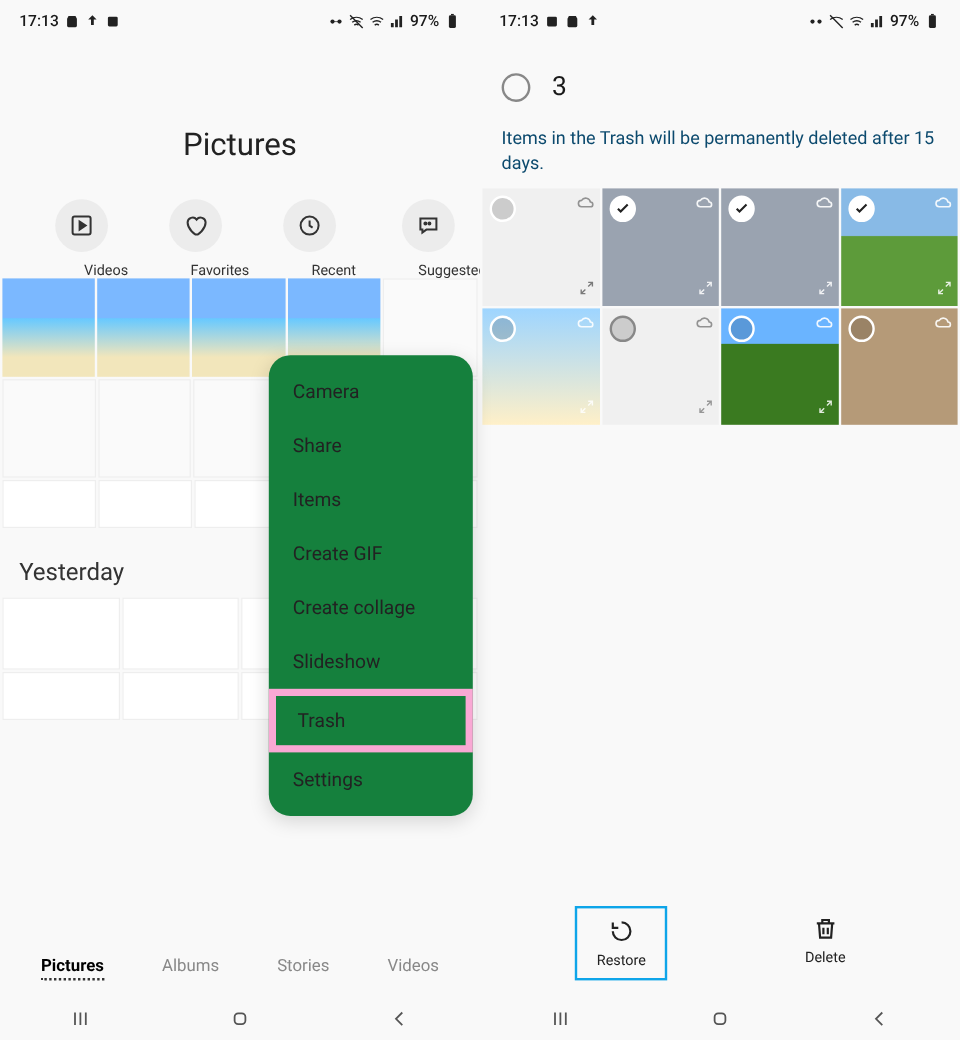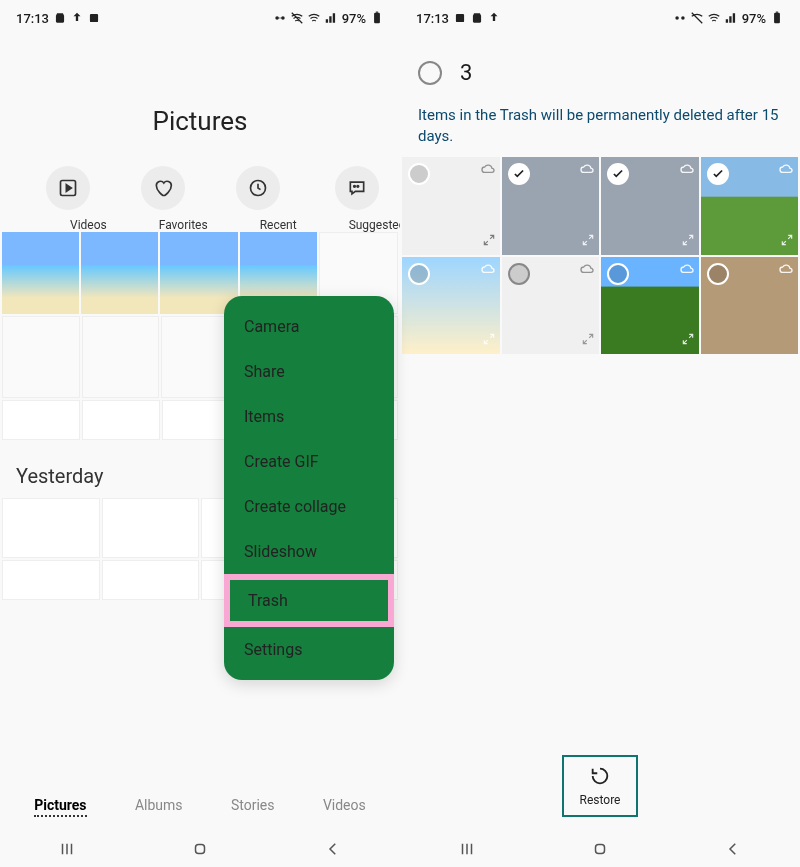--- a/index.html
+++ b/index.html
@@ -64,21 +64,21 @@
 .check.off { border: 2px solid #fff; background: rgba(0,0,0,0.15); }
 .cloud { position: absolute; top: 4px; right: 4px; }
 .cloud svg { width: 16px; height: 16px; opacity: 0.9; }
 .expand-ic { position: absolute; bottom: 4px; right: 4px; }
 .expand-ic svg { width: 14px; height: 14px; opacity: 0.85; }
 
 .action-bar { position: absolute; bottom: 42px; left: 0; right: 0; display: flex; justify-content: space-around; padding: 8px 30px; }
 .action { display: flex; flex-direction: column; align-items: center; gap: 6px; padding: 8px 16px; }
 .action svg { width: 22px; height: 22px; }
 .action-label { font-size: 12px; color: #222; }
-.action.hl { border: 2px solid #0f766e; }
+.action.hl { border: 2px solid #0ea5e9; }
 </style>
 </head>
 <body>
 <div class="canvas">
 
 <div class="phone left">
   <div class="statusbar">
     <div class="sb-left">
       <span>17:13</span>
       <span class="sb-icons">
@@ -367,20 +367,26 @@
   </div>
 
   <div class="action-bar">
     <div class="action hl">
       <svg viewBox="0 0 24 24" fill="none" stroke="#222" stroke-width="2">
             <path d="M4 12a8 8 0 108-8"></path>
             <path d="M4 4v5h5"></path>
           </svg>
       <span class="action-label">Restore</span>
     </div>
+    <div class="action">
+      <svg viewBox="0 0 24 24" fill="none" stroke="#222" stroke-width="2">
+            <path d="M4 7h16M9 7V4h6v3M6 7l1 13h10l1-13M10 11v6M14 11v6"></path>
+          </svg>
+      <span class="action-label">Delete</span>
+    </div>
   </div>
 
   <div class="navbar">
     <svg viewBox="0 0 24 24" stroke="#555" stroke-width="2">
           <path d="M6 5v14M12 5v14M18 5v14"></path>
         </svg>
     <svg viewBox="0 0 24 24" fill="none" stroke="#555" stroke-width="2">
           <rect x="6" y="6" width="12" height="12" rx="4"></rect>
         </svg>
     <svg viewBox="0 0 24 24" fill="none" stroke="#555" stroke-width="2">

